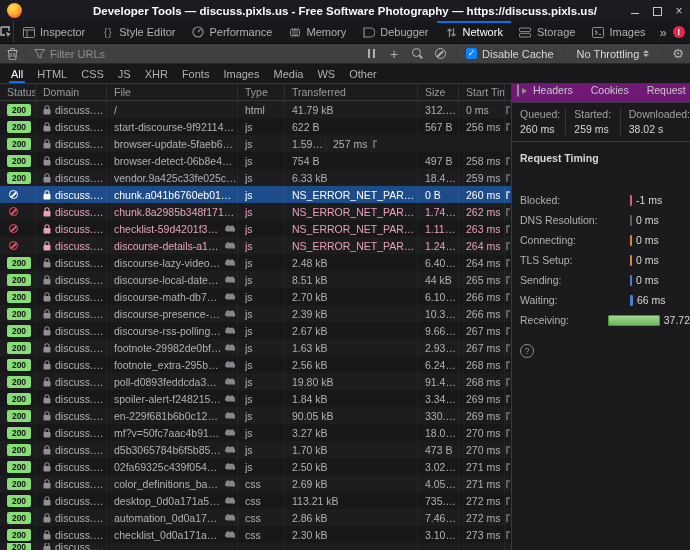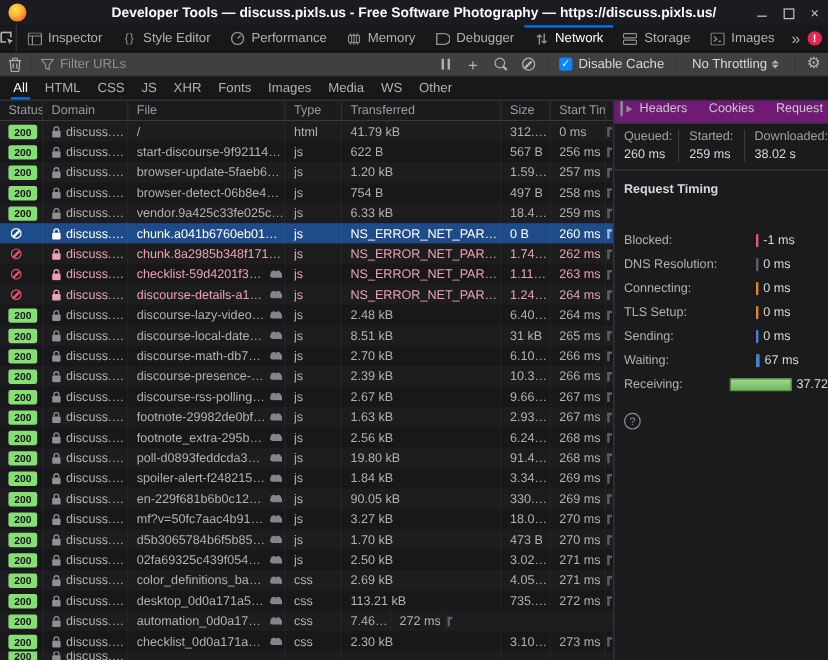--- a/index.html
+++ b/index.html
@@ -374,23 +374,20 @@
               <path d="M2 4V2.8a2 2 0 014 0V4" fill="none" stroke="currentColor" stroke-width="1.1"></path>
             </svg>
             <span class="trunc">discuss.pixls.us</span>
           </div>
           <div class="cell c-file">
             <span class="trunc" style="flex:1">browser-update-5faeb6403cf1359</span>
           </div>
           <div class="cell c-type">
             <span class="trunc">js</span>
           </div>
-          <div class="cell c-trans">
-            <span class="trunc">1.20 kB</span>
-          </div>
           <div class="cell c-size">
             <span class="trunc">1.59 kB</span>
           </div>
           <div class="cell c-start">
             <span class="trunc">257 ms</span>
           </div>
           <div class="cell c-sliver">
             <i class="wmark"></i>
           </div>
         </div>
@@ -630,21 +627,21 @@
               <path d="M2 6.5a2 2 0 01-1.5-3.3A2.6 2.6 0 015 1.2a2.6 2.6 0 014.4 1.5A1.9 1.9 0 018 6.5z"></path>
             </svg>
           </div>
           <div class="cell c-type">
             <span class="trunc">js</span>
           </div>
           <div class="cell c-trans">
             <span class="trunc">8.51 kB</span>
           </div>
           <div class="cell c-size">
-            <span class="trunc">31 kB</span>
+            <span class="trunc">44 kB</span>
           </div>
           <div class="cell c-start">
             <span class="trunc">265 ms</span>
           </div>
           <div class="cell c-sliver">
             <i class="wmark"></i>
           </div>
         </div>
         <div class="row">
           <div class="cell c-status">
@@ -1087,20 +1084,23 @@
             <span class="trunc">discuss.pixls.us</span>
           </div>
           <div class="cell c-file">
             <span class="trunc" style="flex:1">automation_0d0a171a5bd8e93</span>
             <svg class="addon-ic" width="10" height="7" viewBox="0 0 10 7" fill="currentColor">
               <path d="M2 6.5a2 2 0 01-1.5-3.3A2.6 2.6 0 015 1.2a2.6 2.6 0 014.4 1.5A1.9 1.9 0 018 6.5z"></path>
             </svg>
           </div>
           <div class="cell c-type">
             <span class="trunc">css</span>
+          </div>
+          <div class="cell c-trans">
+            <span class="trunc">2.86 kB</span>
           </div>
           <div class="cell c-size">
             <span class="trunc">7.46 kB</span>
           </div>
           <div class="cell c-start">
             <span class="trunc">272 ms</span>
           </div>
           <div class="cell c-sliver">
             <i class="wmark"></i>
           </div>
@@ -1217,21 +1217,21 @@
             <span class="t-val">0 ms</span>
           </div>
           <div class="t-row">
             <span class="t-label">Sending:</span>
             <span class="t-bar" style="width:2px;background:#4a7fd0;"></span>
             <span class="t-val">0 ms</span>
           </div>
           <div class="t-row">
             <span class="t-label">Waiting:</span>
             <span class="t-bar" style="width:3px;background:#4a7fd0;"></span>
-            <span class="t-val">67 ms</span>
+            <span class="t-val">66 ms</span>
           </div>
           <div class="t-row">
             <span class="t-label">Receiving:</span>
             <span class="t-bar" style="width:52px;background:linear-gradient(#9fd891,#71b75e);border:1px solid #55903f;"></span>
             <span class="t-val">37.72</span>
           </div>
         </div>
       <div id="help-icon">?</div>
     </div>
   </div>

